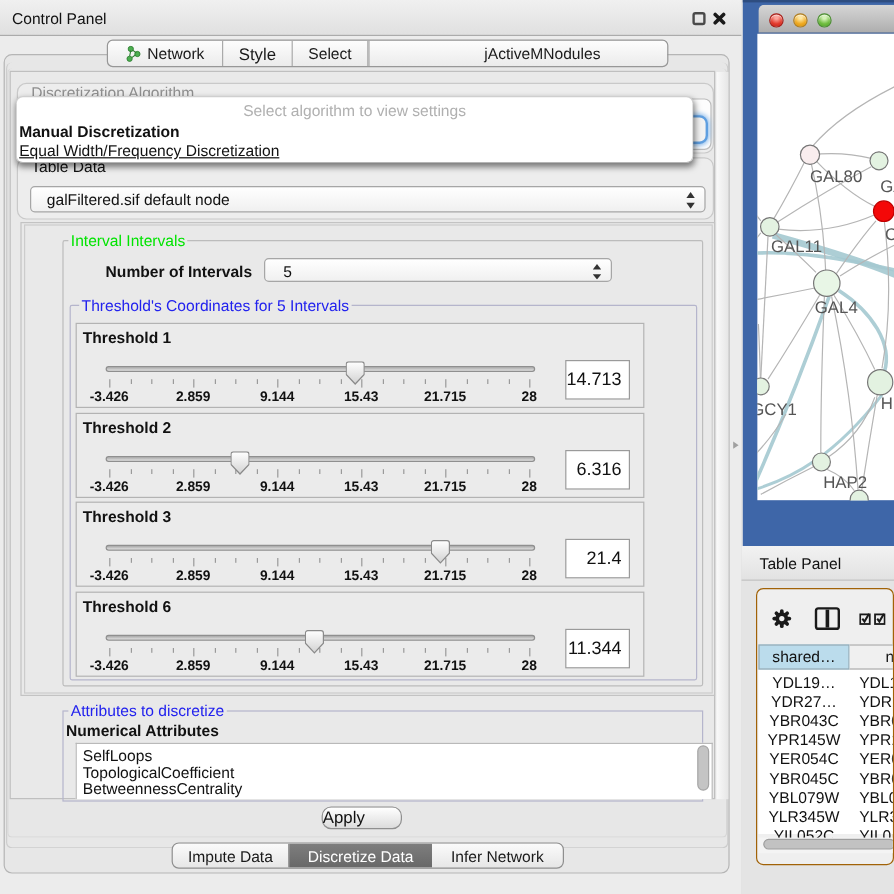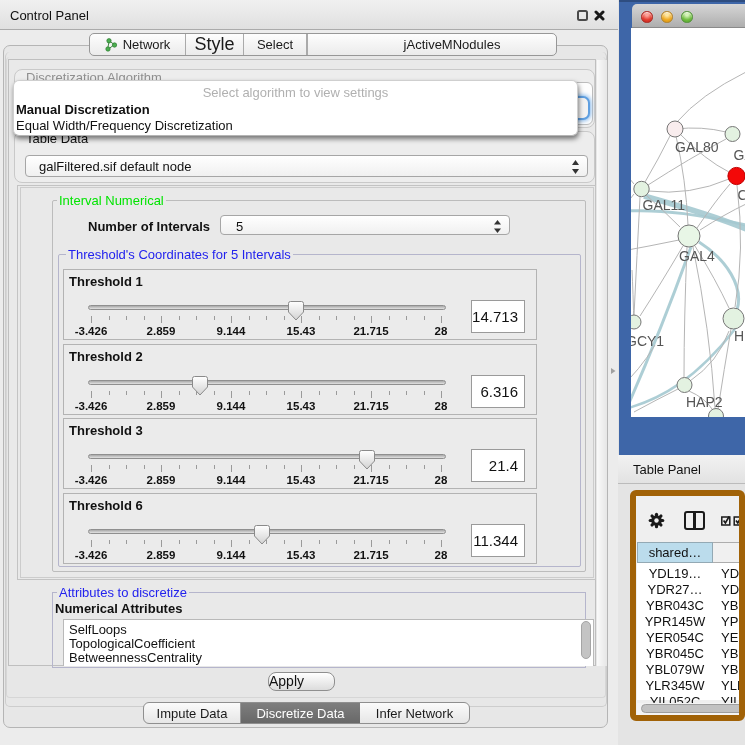--- a/index.html
+++ b/index.html
@@ -24,21 +24,21 @@
 
 <div class="abs" style="left:89px;top:33px;width:468px;height:23px;border:1px solid #979797;border-radius:5px;background:linear-gradient(#fdfdfd,#ebebeb);overflow:hidden;display:flex;z-index:3;">
   <div style="width:96px;height:100%;display:flex;align-items:center;justify-content:center;border-right:1px solid #aaa;font-size:13px;color:#1a1a1a;">
     <svg width="13" height="14" viewBox="0 0 13 14" style="margin-right:5px;">
         <circle cx="4" cy="2.8" r="2.2" fill="#4caf50" stroke="#2e7d32" stroke-width=".7"></circle>
         <circle cx="3" cy="11" r="2.2" fill="#4caf50" stroke="#2e7d32" stroke-width=".7"></circle>
         <circle cx="9.5" cy="7" r="2.2" fill="#4caf50" stroke="#2e7d32" stroke-width=".7"></circle>
         <path d="M4 4 L3 9 M5.5 3.8 L8.5 6 M4.8 10 L7.8 7.8" stroke="#2e7d32" stroke-width=".9" fill="none"></path>
       </svg>
     Network</div>
-  <div style="width:58px;height:100%;display:flex;align-items:center;justify-content:center;border-right:1px solid #aaa;font-size:18px;color:#1a1a1a;">Style</div>
+  <div style="width:58px;height:100%;display:flex;align-items:center;justify-content:center;border-right:1px solid #aaa;font-size:14px;color:#1a1a1a;">Style</div>
   <div style="width:63px;height:100%;display:flex;align-items:center;justify-content:center;border-right:1px solid #aaa;font-size:13px;color:#1a1a1a;">Select</div>
   <div style="flex:1;height:100%;display:flex;align-items:center;justify-content:center;border-left:1px solid #aaa;font-size:13px;color:#1a1a1a;padding-left:40px;">jActiveMNodules</div>
 </div>
 
 <div class="abs" style="left:3px;top:45px;width:605px;height:683px;border:1px solid #b5b5b5;border-radius:7px;background:#e7e7e7;"></div>
 <div class="abs" style="left:4.5px;top:52px;width:602px;height:655px;border:1px solid #cdcdcd;border-top:none;border-radius:5px;"></div>
 <div class="abs" style="left:5.5px;top:57px;width:600px;height:641px;border:1px solid #d6d6d6;border-top:none;border-radius:4px;"></div>
 
 <div class="abs" style="left:8px;top:59px;width:588px;height:607px;border:1px solid #bfbfbf;background:#e9e9e9;"></div>
 
@@ -60,27 +60,27 @@
   <div class="abs t13" style="left:13px;top:3px;">galFiltered.sif default node</div>
   <svg class="abs" style="right:7px;top:4px;" width="9" height="14" viewBox="0 0 9 14">
       <path d="M4.5 0 L8 5 H1 Z" fill="#333"></path>
       <path d="M4.5 14 L1 9 H8 Z" fill="#333"></path>
     </svg>
 </div>
 
 <div class="abs" style="left:13px;top:80px;width:565px;height:56px;background:#fff;border:1px solid #cfcfcf;border-radius:6px;box-shadow:1px 3px 5px rgba(0,0,0,.5);border-bottom-color:#b5b5b5;"></div>
 <div class="abs" style="left:13px;top:85px;width:565px;text-align:center;font-size:13px;color:#b0b0b0;">Select algorithm to view settings</div>
 <div class="abs b13" style="left:16px;top:102px;">Manual Discretization</div>
-<div class="abs t13" style="left:16px;top:118px;">Equal Width/Frequency Discretization</div>
+<div class="abs t13" style="left:16px;top:118px;text-decoration:underline;">Equal Width/Frequency Discretization</div>
 
 <div class="abs" style="left:17px;top:185px;width:579px;height:395px;border:1px solid #c3c3c3;background:#e9e9e9;"></div>
 <div class="abs" style="left:20px;top:187px;width:574px;height:391px;border:1px solid #cccccc;"></div>
 
 <div class="abs" style="left:52px;top:200px;width:534px;height:372px;border:1px solid #bcbcbc;border-radius:2px;"></div>
-<div class="abs" style="left:57px;top:193px;font-size:13px;color:#00e400;background:#e9e9e9;padding:0 2px;">Interval Numerical</div>
+<div class="abs" style="left:57px;top:193px;font-size:13px;color:#00e400;background:#e9e9e9;padding:0 2px;">Interval Intervals</div>
 
 <div class="abs b13" style="left:88px;top:219px;">Number of Intervals</div>
 <div class="abs" style="left:220px;top:215px;width:290px;height:20px;border:1px solid #a6a6a6;border-radius:4px;background:linear-gradient(#ffffff,#f0f0f0);">
   <div class="abs t13" style="left:15px;top:3px;">5</div>
   <svg class="abs" style="right:7px;top:4px;" width="9" height="13" viewBox="0 0 9 13">
       <path d="M4.5 0 L8 4.5 H1 Z" fill="#333"></path>
       <path d="M4.5 13 L1 8.5 H8 Z" fill="#333"></path>
     </svg>
 </div>
 
@@ -332,21 +332,21 @@
     <text x="626" y="346">GCY1</text>
     <text x="734" y="341">H</text>
     <text x="686" y="407">HAP2</text>
   </g>
 </svg>
 
 <div class="abs" style="left:618px;top:455px;width:127px;height:29px;background:linear-gradient(#f2f2f2,#e2e2e2);border-bottom:1px solid #bbbbbb;"></div>
 <div class="abs t13" style="left:633px;top:462px;">Table Panel</div>
 
 <div class="abs" style="left:618px;top:484px;width:127px;height:261px;background:#e4e4e4;"></div>
-<div class="abs" style="left:630px;top:490px;width:115px;height:231px;border:6px solid #a16207;border-radius:6px;background:#efefef;overflow:hidden;">
+<div class="abs" style="left:630px;top:490px;width:115px;height:231px;border:1px solid #a16207;border-radius:6px;background:#efefef;overflow:hidden;">
 
   <svg class="abs" style="left:12px;top:16px;" width="17" height="17" viewBox="0 0 17 17">
       <g stroke="#1a1a1a" stroke-width="3.1" stroke-linecap="round">
     <line x1="8.5" y1="2.2" x2="8.5" y2="14.8"></line>
         <line x1="2.2" y1="8.5" x2="14.8" y2="8.5"></line>
     <line x1="4" y1="4" x2="13" y2="13"></line>
         <line x1="13" y1="4" x2="4" y2="13"></line>
       </g>
     <circle cx="8.5" cy="8.5" r="5.3" fill="#1a1a1a"></circle>
       <circle cx="8.5" cy="8.5" r="2.2" fill="#efefef"></circle>

